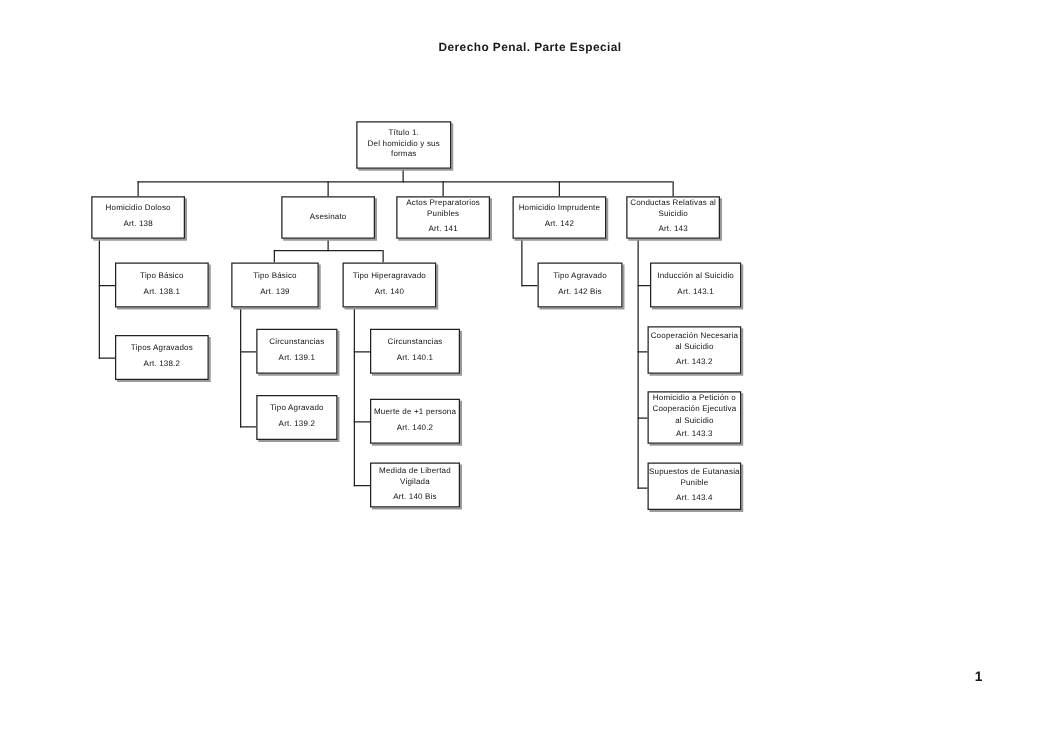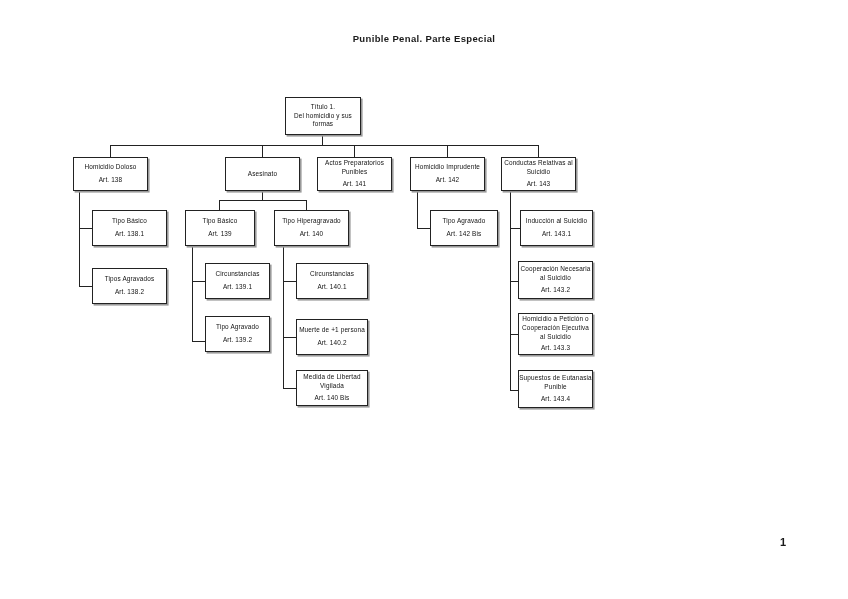--- a/index.html
+++ b/index.html
@@ -76,21 +76,21 @@
     background: #222222;
   }
   .conn.h { height: 1.2px; }
   .conn.v { width: 1.2px; }
 </style>
 </head>
 <body>
 
 <div id="page">
 
-  <div id="doc-title">Punible Penal. Parte Especial</div>
+  <div id="doc-title">Derecho Penal. Parte Especial</div>
 
   <div id="canvas">
 
     <div class="conn v" style="left:322px; top:135px; height:11px;"></div>
 
     <div class="conn h" style="left:110px; top:145px; width:428px;"></div>
 
     <div class="conn v" style="left:110px; top:145px; height:12px;"></div>
     <div class="conn v" style="left:262px; top:145px; height:12px;"></div>
     <div class="conn v" style="left:354px; top:145px; height:12px;"></div>

